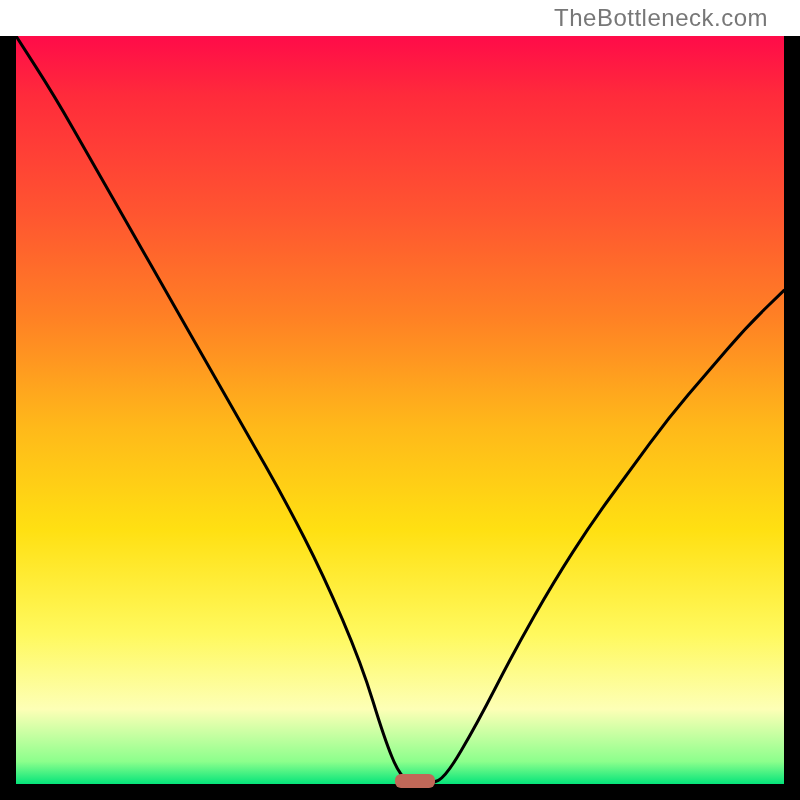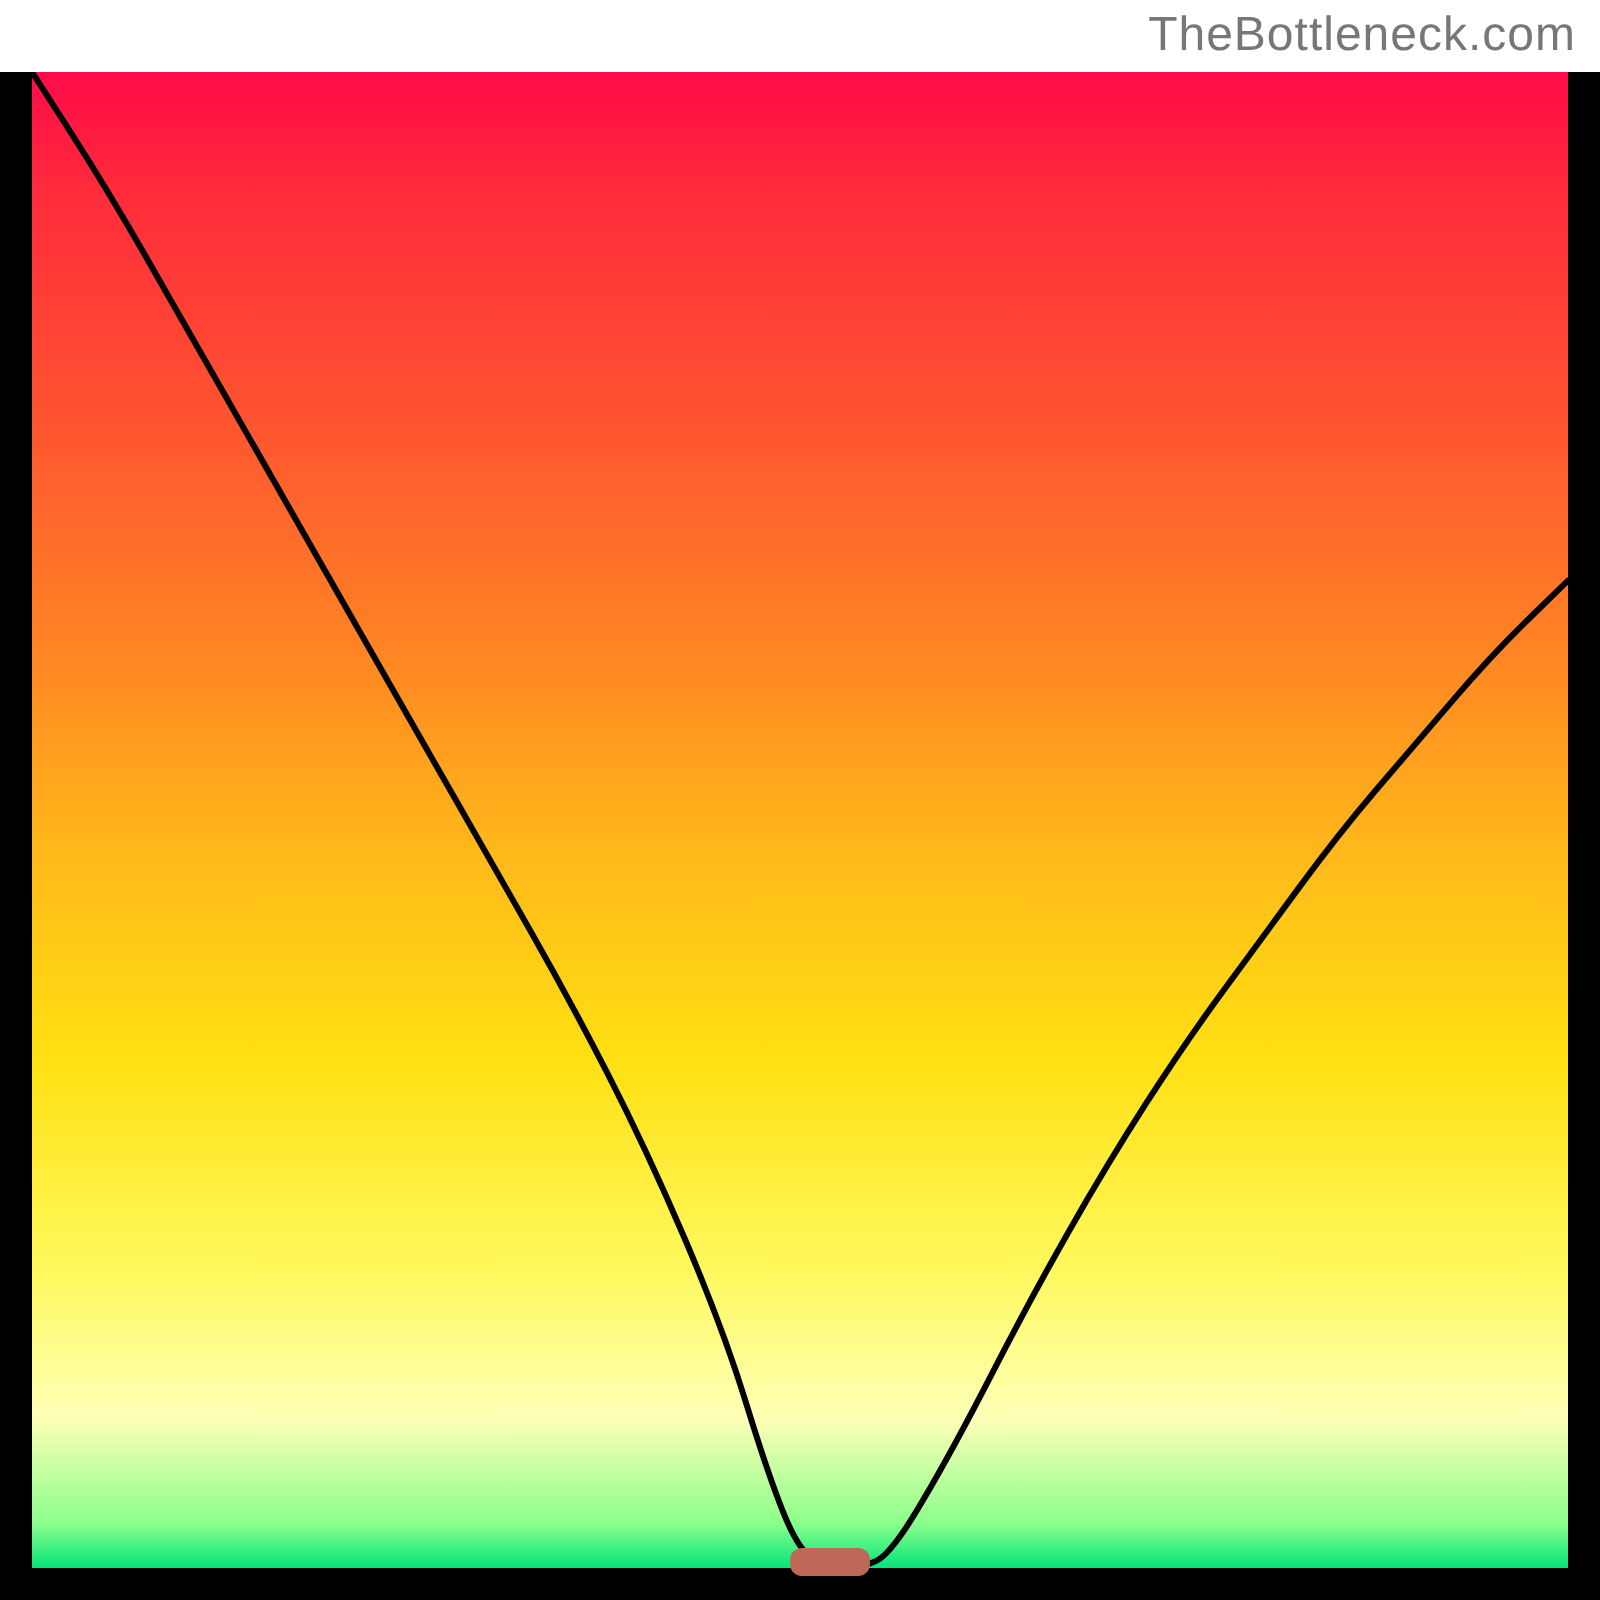--- a/index.html
+++ b/index.html
@@ -12,21 +12,21 @@
     font-family: Arial, Helvetica, sans-serif;
   }
   .chart-wrap {
     position: relative;
     width: 800px;
     height: 800px;
   }
   .watermark {
     position: absolute;
     top: 4px;
-    right: 12px;
+    right: 32px;
     color: #777;
     font-size: 24px;
     font-weight: 500;
     z-index: 50;
     letter-spacing: 0.5px;
   }
   
   .plot-frame {
     position: absolute;
     left: 0;

